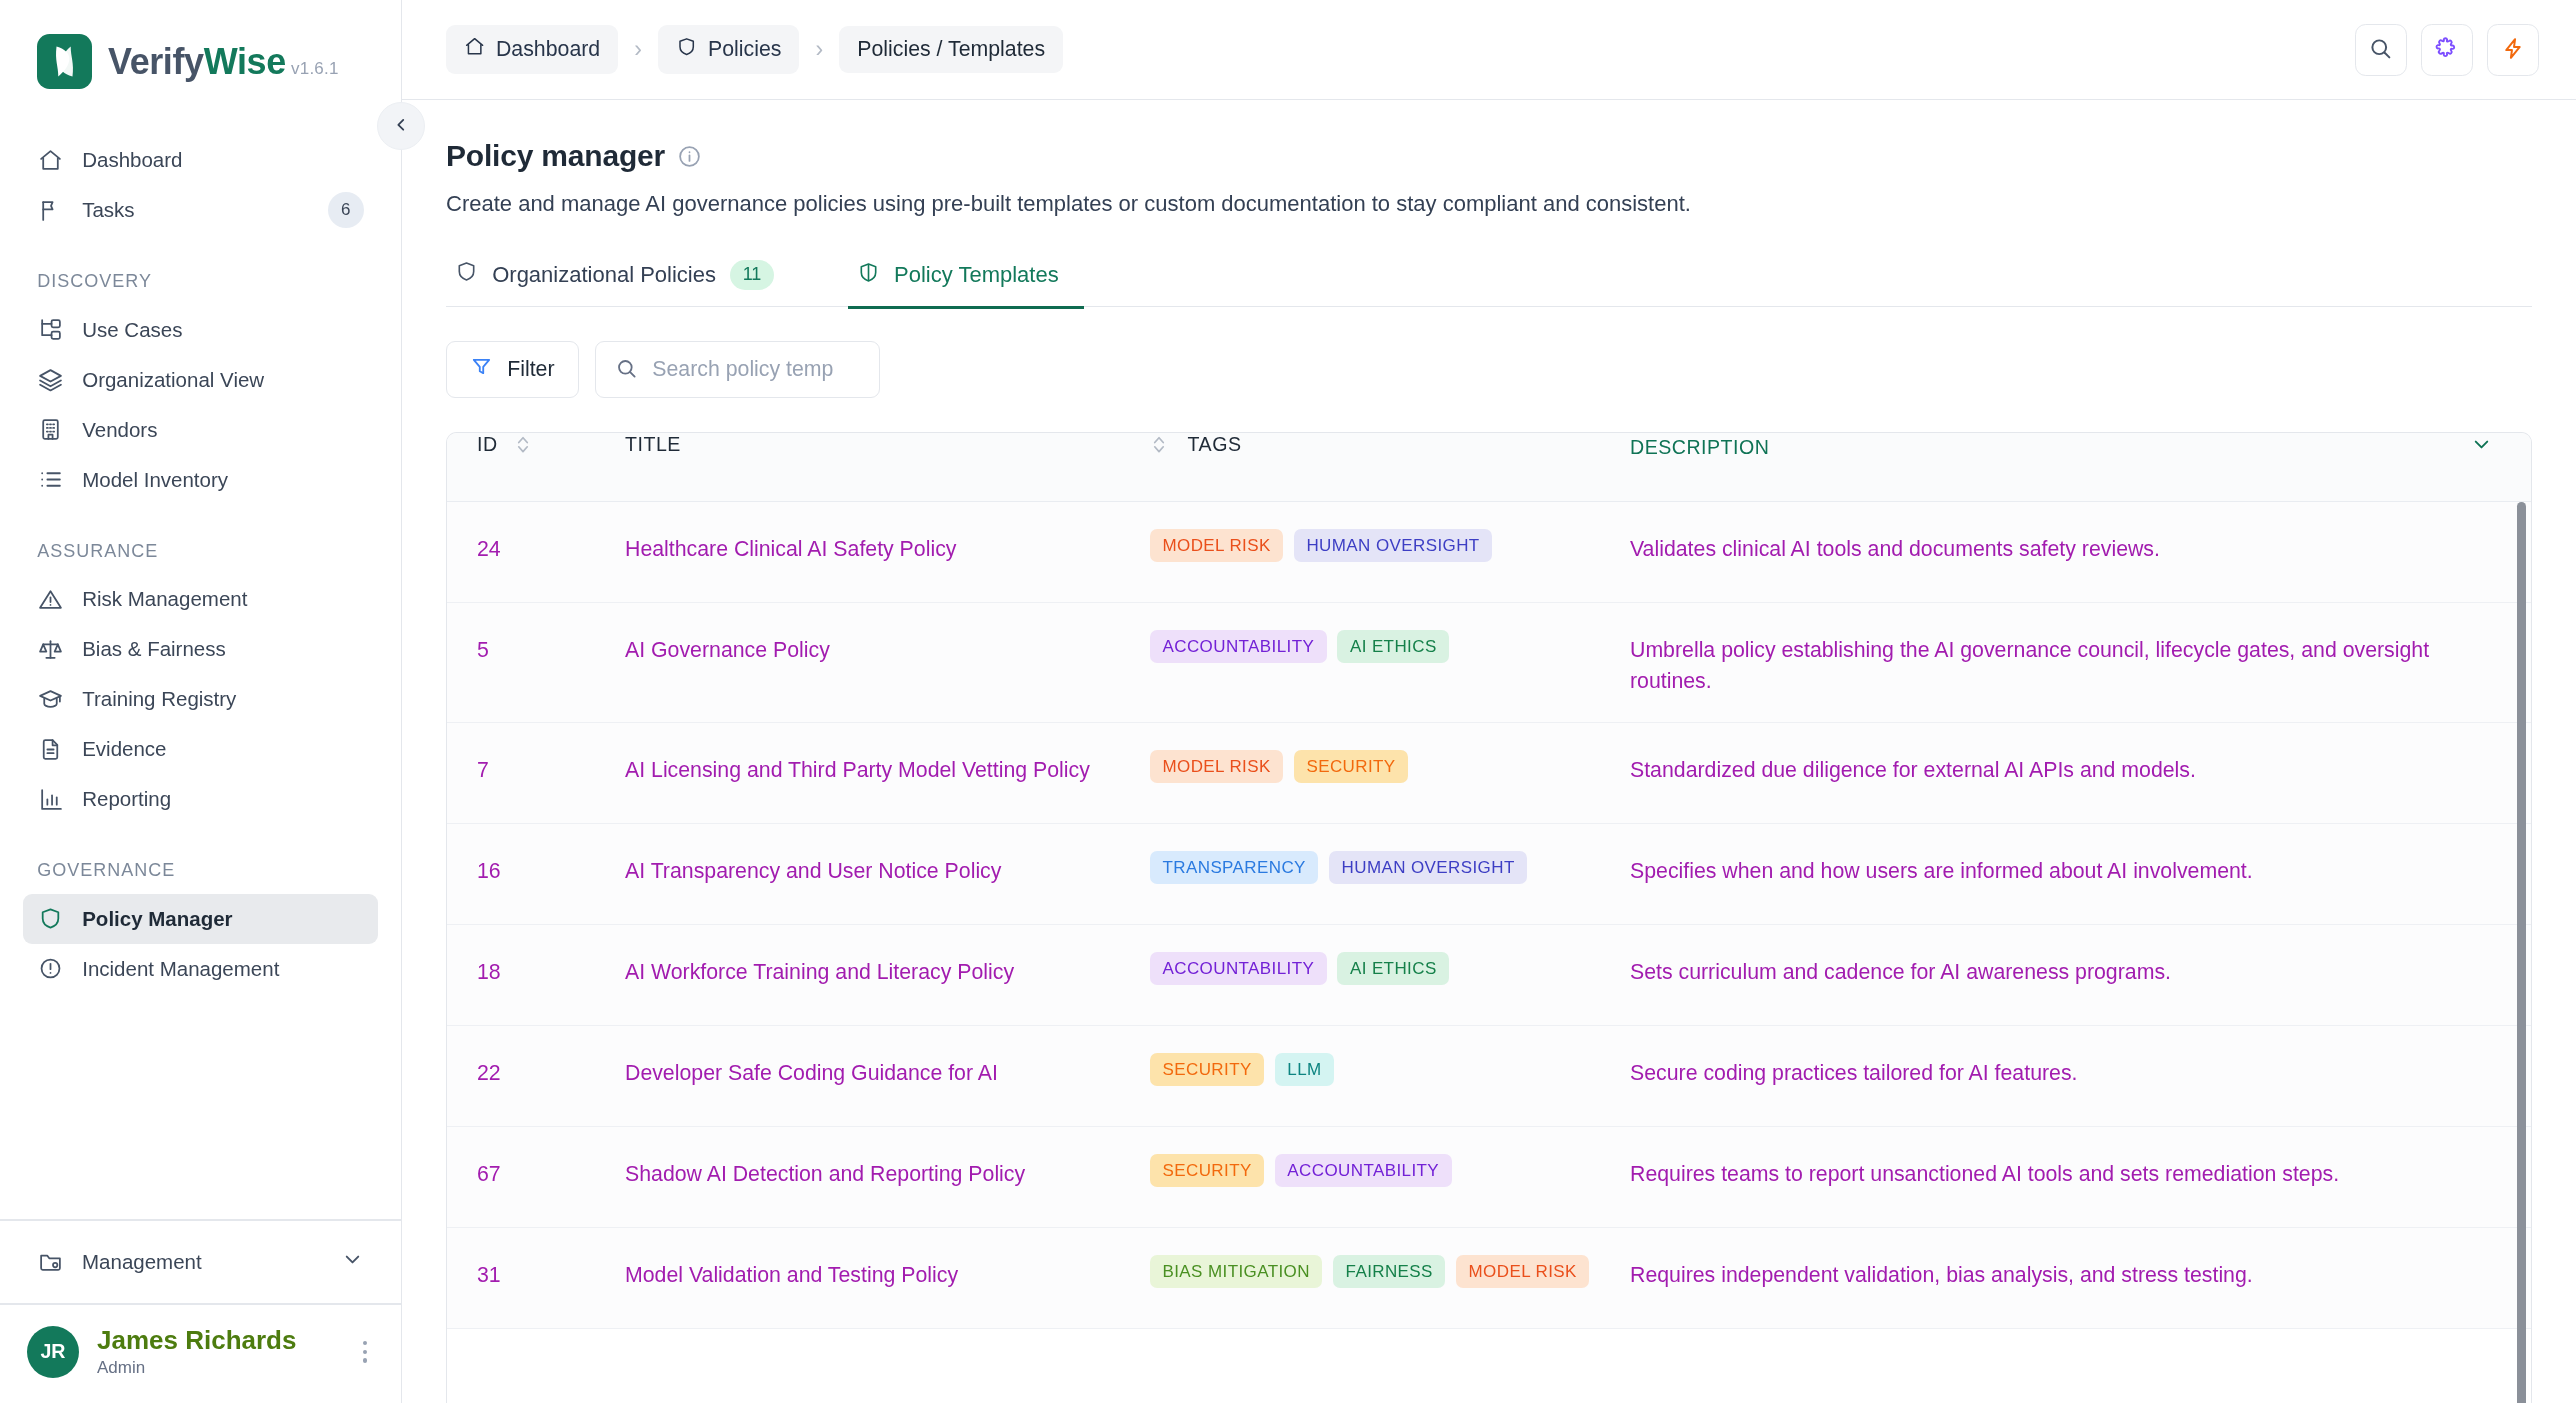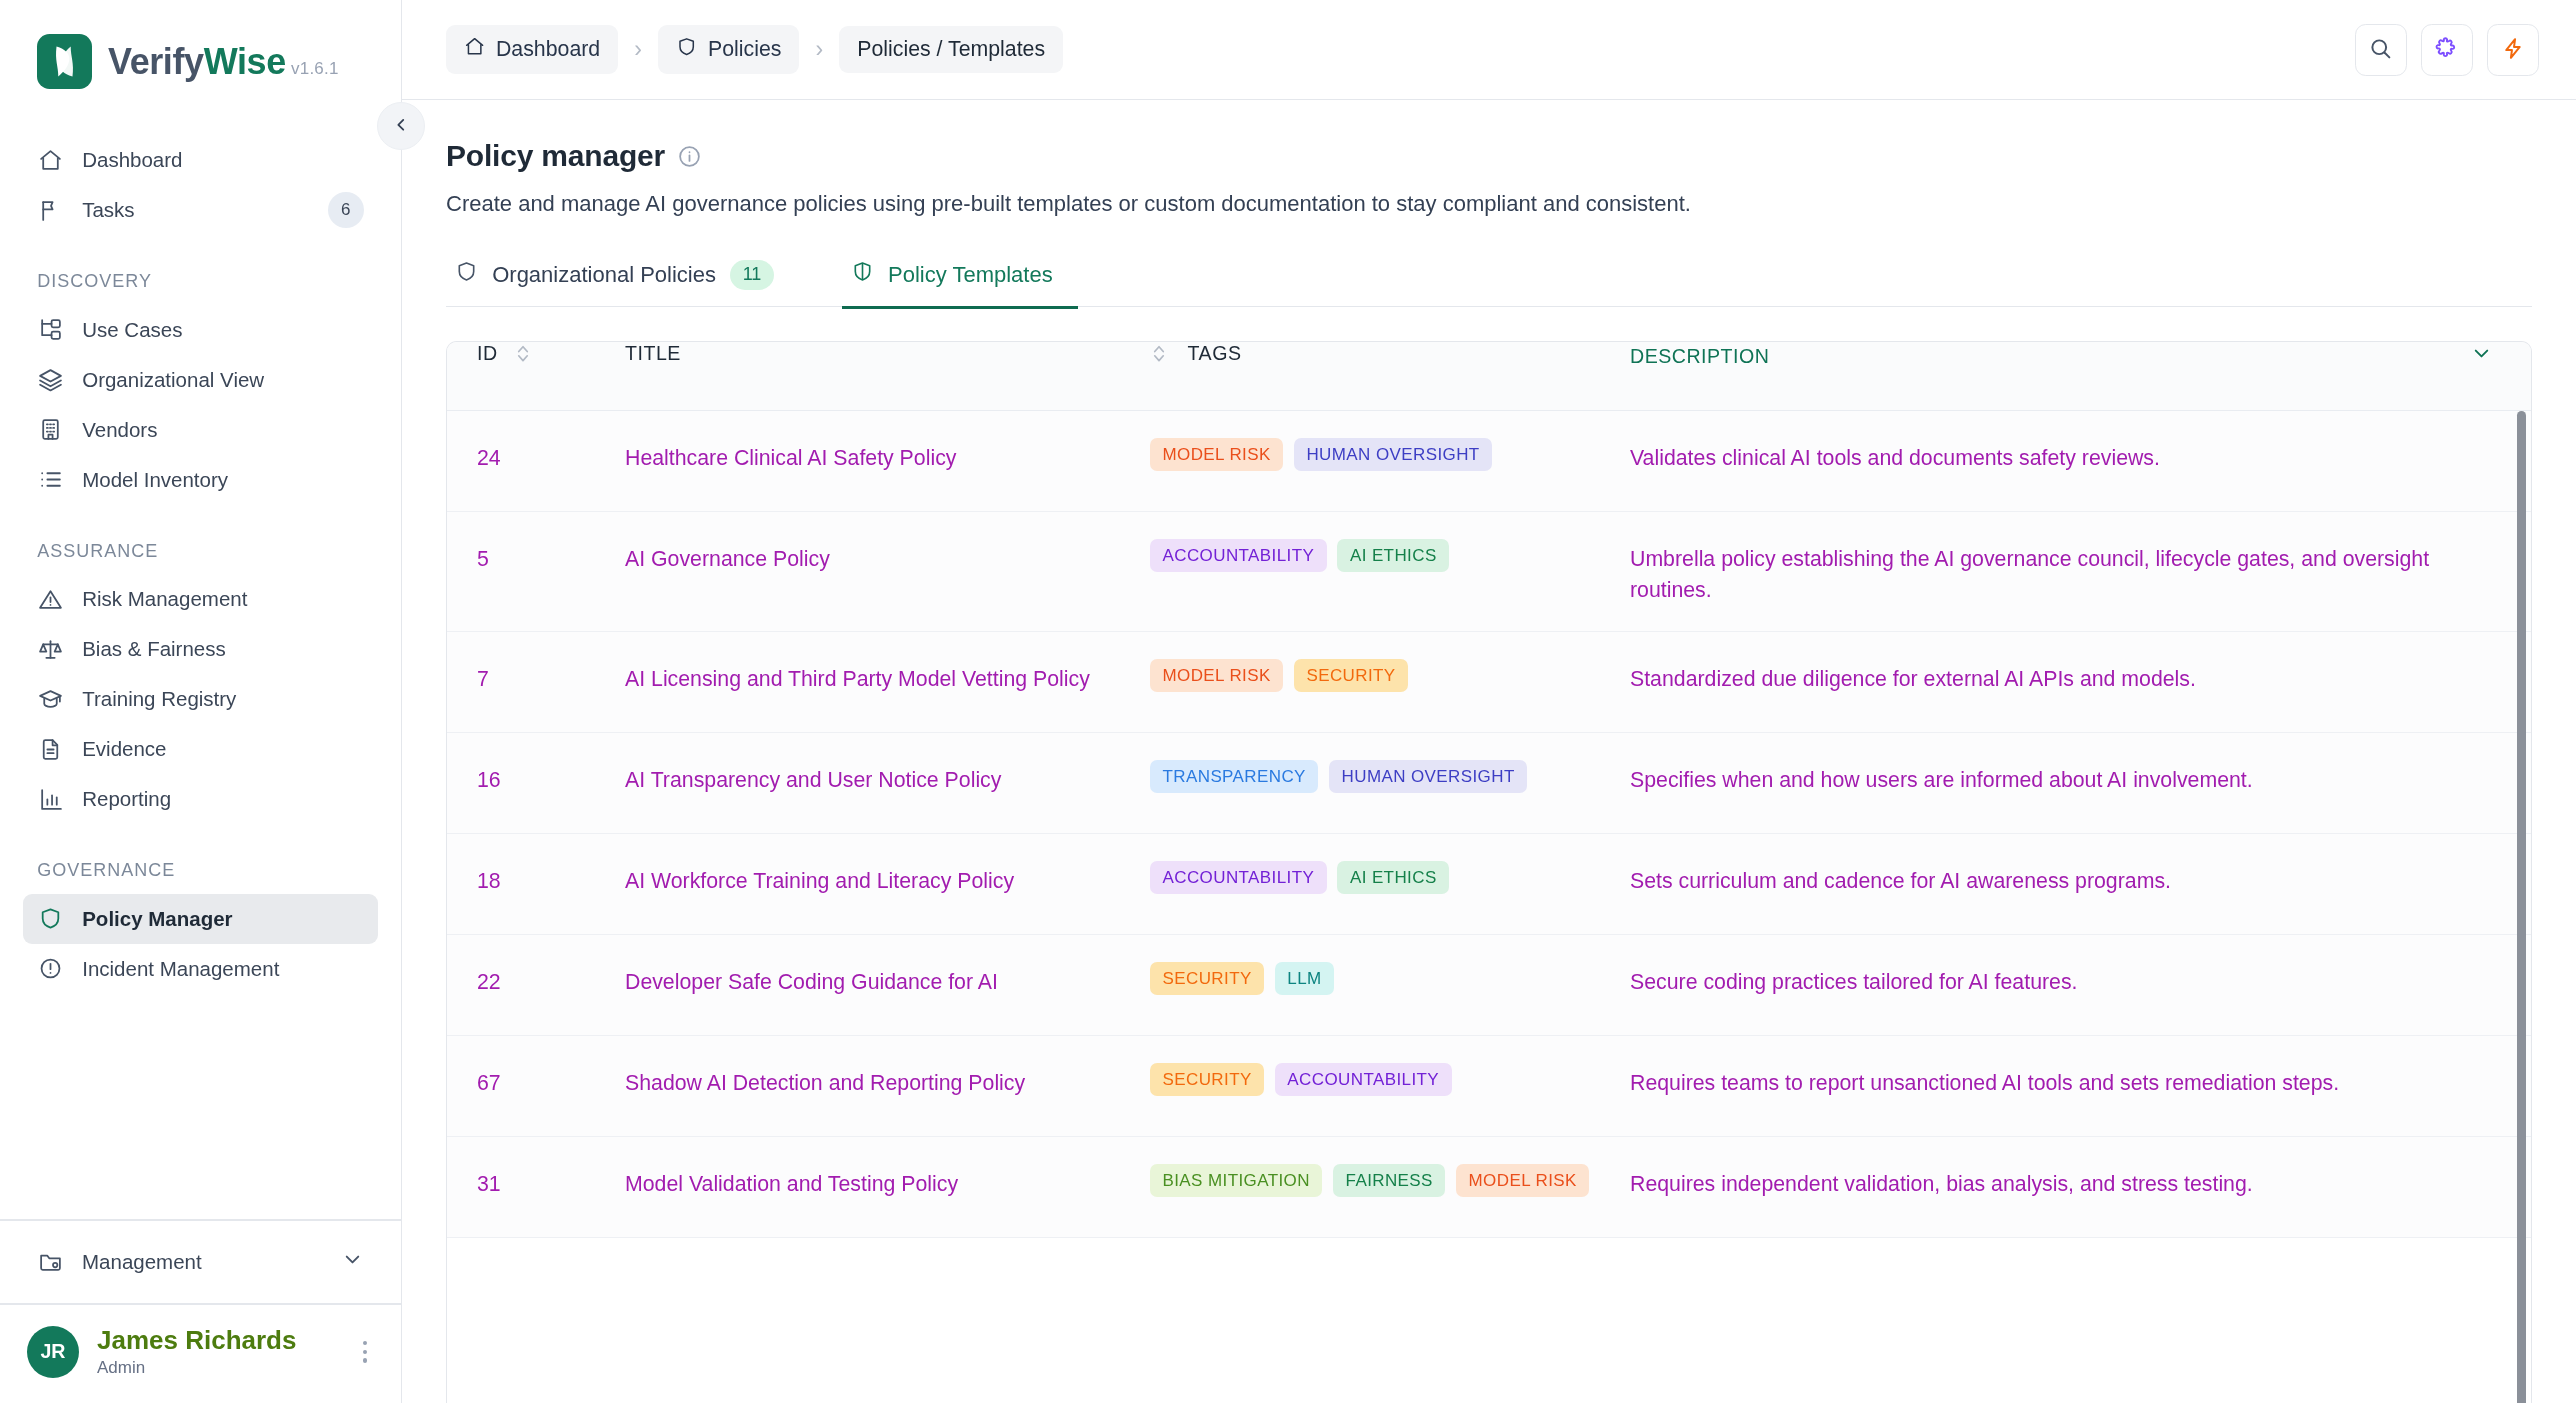--- a/index.html
+++ b/index.html
@@ -107,21 +107,21 @@
     display: flex; align-items: center; justify-content: center; cursor: pointer;
   }
 
   .content { flex: 1 1 auto; padding: 39px 44px 0 44px; min-height: 0; display: flex; flex-direction: column; }
 
   .page-title-row { display: flex; align-items: center; gap: 12.5px; }
   .page-title { font-size: 30px; font-weight: 700; color: #1f2a37; letter-spacing: -0.2px; }
   .info-ico { width: 25px; height: 25px; }
   .page-sub { margin-top: 18px; font-size: 22px; color: #344054; }
 
-  .tabs { display: flex; gap: 4px; margin-top: 43px; border-bottom: 1.8px solid #e4e7ec; }
+  .tabs { display: flex; align-items: flex-end; gap: 10px; margin-top: 43px; border-bottom: 1.8px solid #e4e7ec; }
   .tab {
     display: flex; align-items: center; gap: 14.2px;
     padding: 0 25px 16px 9px; font-size: 22px; color: #344054;
     cursor: pointer; border-bottom: 3.6px solid transparent; margin-bottom: -2.7px;
   }
   .tab + .tab { margin-left: 39px; }
   .tab.active { color: #13795b; border-bottom-color: #0f6b50; font-weight: 400; }
   .tab.active svg { stroke: #13795b; }
   .tab-count {
     background: #d6f5e3; color: #13795b; font-size: 18px;
@@ -476,20 +476,39 @@
           <span>
             <svg width="23" height="23" viewBox="0 0 24 24" fill="none" stroke="#13795b" stroke-width="1.7" stroke-linejoin="round">
                 <path d="M12 3.2 19.5 6v6.1c0 4.3-3 7.3-7.5 8.7-4.5-1.4-7.5-4.4-7.5-8.7V6Z"></path>
                 <path d="M12 3.2v17.6" stroke-width="1.7"></path>
               </svg>
           </span>
           <span>Policy Templates</span>
         </div>
       </div>
 
+      <div class="toolbar">
+        <div class="filter-btn">
+          <span>
+            <svg width="23" height="23" viewBox="0 0 24 24" fill="none" stroke="#3b82f6" stroke-width="1.9" stroke-linejoin="round" stroke-linecap="round">
+                <path d="M4 5h16l-6.2 7.4V19l-3.6-2v-4.6Z"></path>
+              </svg>
+          </span>
+          <span>Filter</span>
+        </div>
+        <div class="search-box">
+          <span>
+            <svg width="23" height="23" viewBox="0 0 24 24" fill="none" stroke="#667085" stroke-width="1.9" stroke-linecap="round">
+                <circle cx="10.8" cy="10.8" r="6.6"></circle>
+                <path d="M15.8 15.8 20.5 20.5"></path>
+              </svg>
+          </span>
+          <input type="text" placeholder="Search policy temp" style="">
+        </div>
+      </div>
 
       <div class="table-wrap">
 
         <div class="thead">
           <div class="th c-id">
             <span>ID</span>
             <span class="sort-ico">
               <svg width="18" height="21.3" viewBox="0 0 12 20" fill="none" stroke="#b3bac5" stroke-width="1.6" stroke-linecap="round" stroke-linejoin="round">
                   <polyline points="2,8 6,3.5 10,8"></polyline>
                   <polyline points="2,12 6,16.5 10,12"></polyline>

